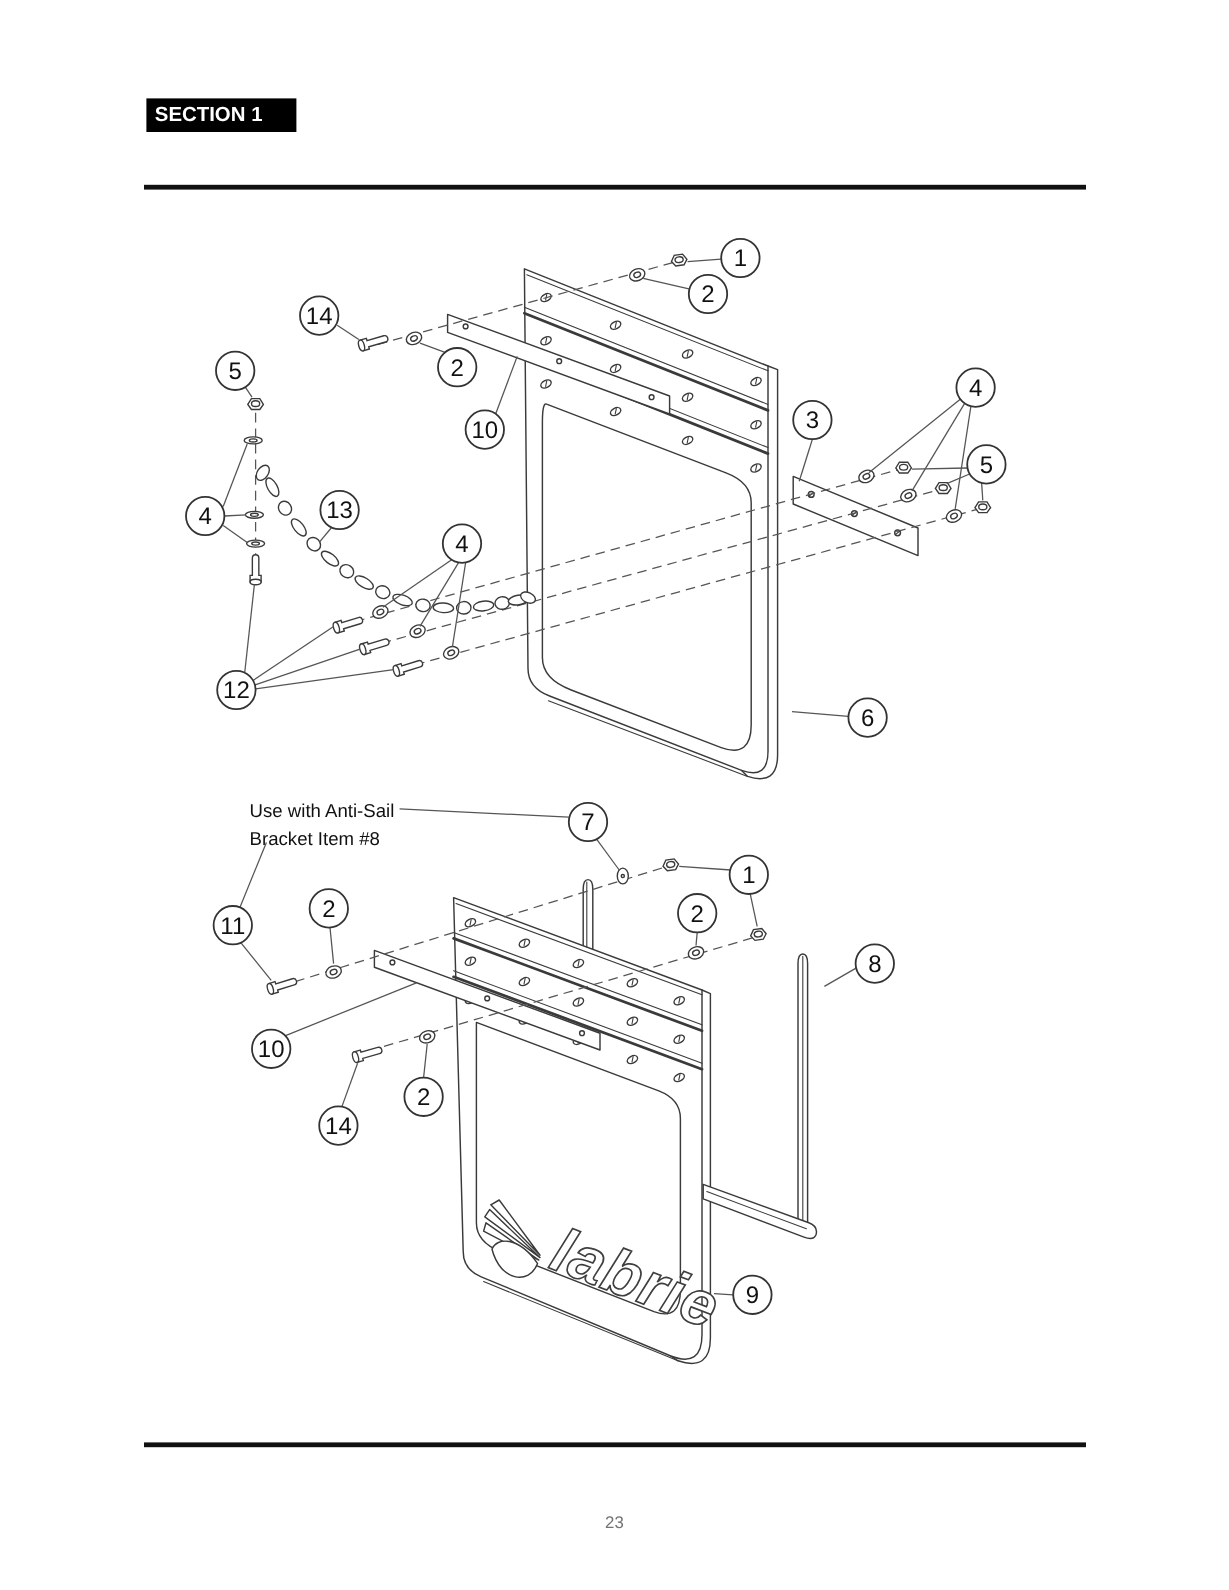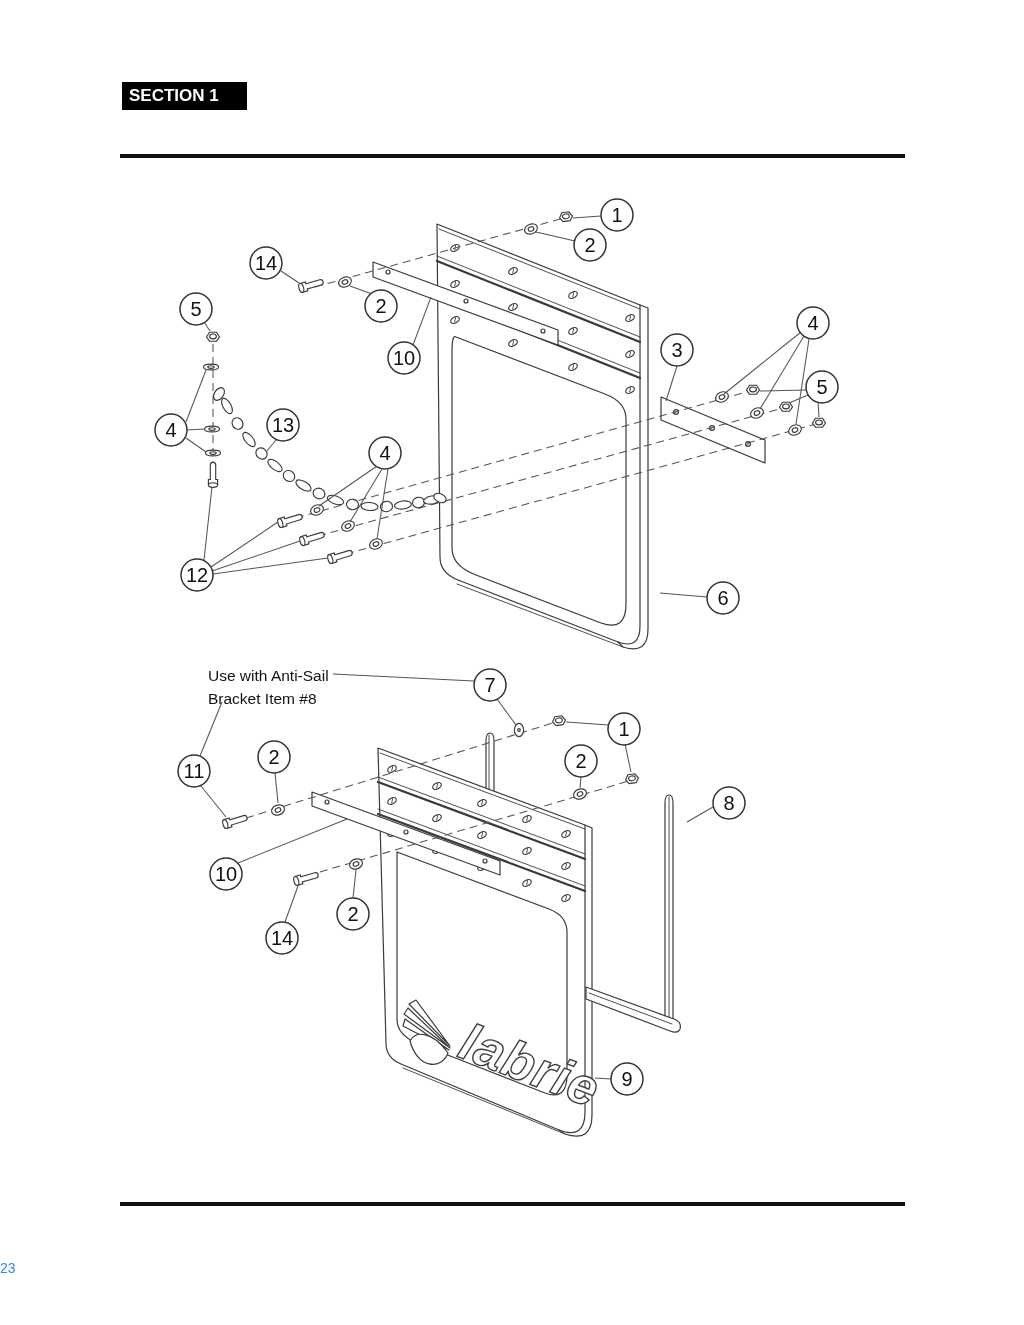--- a/index.html
+++ b/index.html
@@ -3,21 +3,21 @@
 <meta charset="utf-8">
 <style>
   html,body{margin:0;padding:0;background:#ffffff;}
   .page{position:relative;width:1024px;height:1325px;background:#fff;overflow:hidden;
         font-family:"Liberation Sans", sans-serif;}
   .section-tag{position:absolute;left:122px;top:82px;width:125px;height:28px;background:#000;
         color:#fff;font-size:17px;font-weight:bold;line-height:28px;padding-left:7px;box-sizing:border-box;}
   .doc-title{position:absolute;left:120px;top:110px;font-size:30px;font-weight:bold;color:#0d0d0d;letter-spacing:.5px;}
   .rule-top{position:absolute;left:120px;top:154px;width:785px;height:4px;background:#111;}
   .rule-bottom{position:absolute;left:120px;top:1202px;width:785px;height:4px;background:#111;}
-  .page-number{position:absolute;left:0;top:1260px;width:1024px;text-align:left;font-size:14px;color:#3b82f6;}
+  .page-number{position:absolute;left:0;top:1260px;width:1024px;text-align:center;font-size:14px;color:#737373;}
   svg{position:absolute;left:0;top:0;}
   svg text{font-family:"Liberation Sans", sans-serif;}
   .ln{stroke:#3a3a3a;stroke-width:1.2;fill:none;stroke-linejoin:round;stroke-linecap:round}
   .fw{fill:#fff}
   .thick{stroke-width:2.3}
   .thin{stroke-width:0.9}
   .axis{stroke:#555;stroke-width:1.05;stroke-dasharray:8 5;fill:none}
   .leader{stroke:#555;stroke-width:1.05}
   .hw{fill:#fff;stroke:#3a3a3a;stroke-width:1.15}
   .callout circle{fill:#fff;stroke:#333;stroke-width:1.5}

